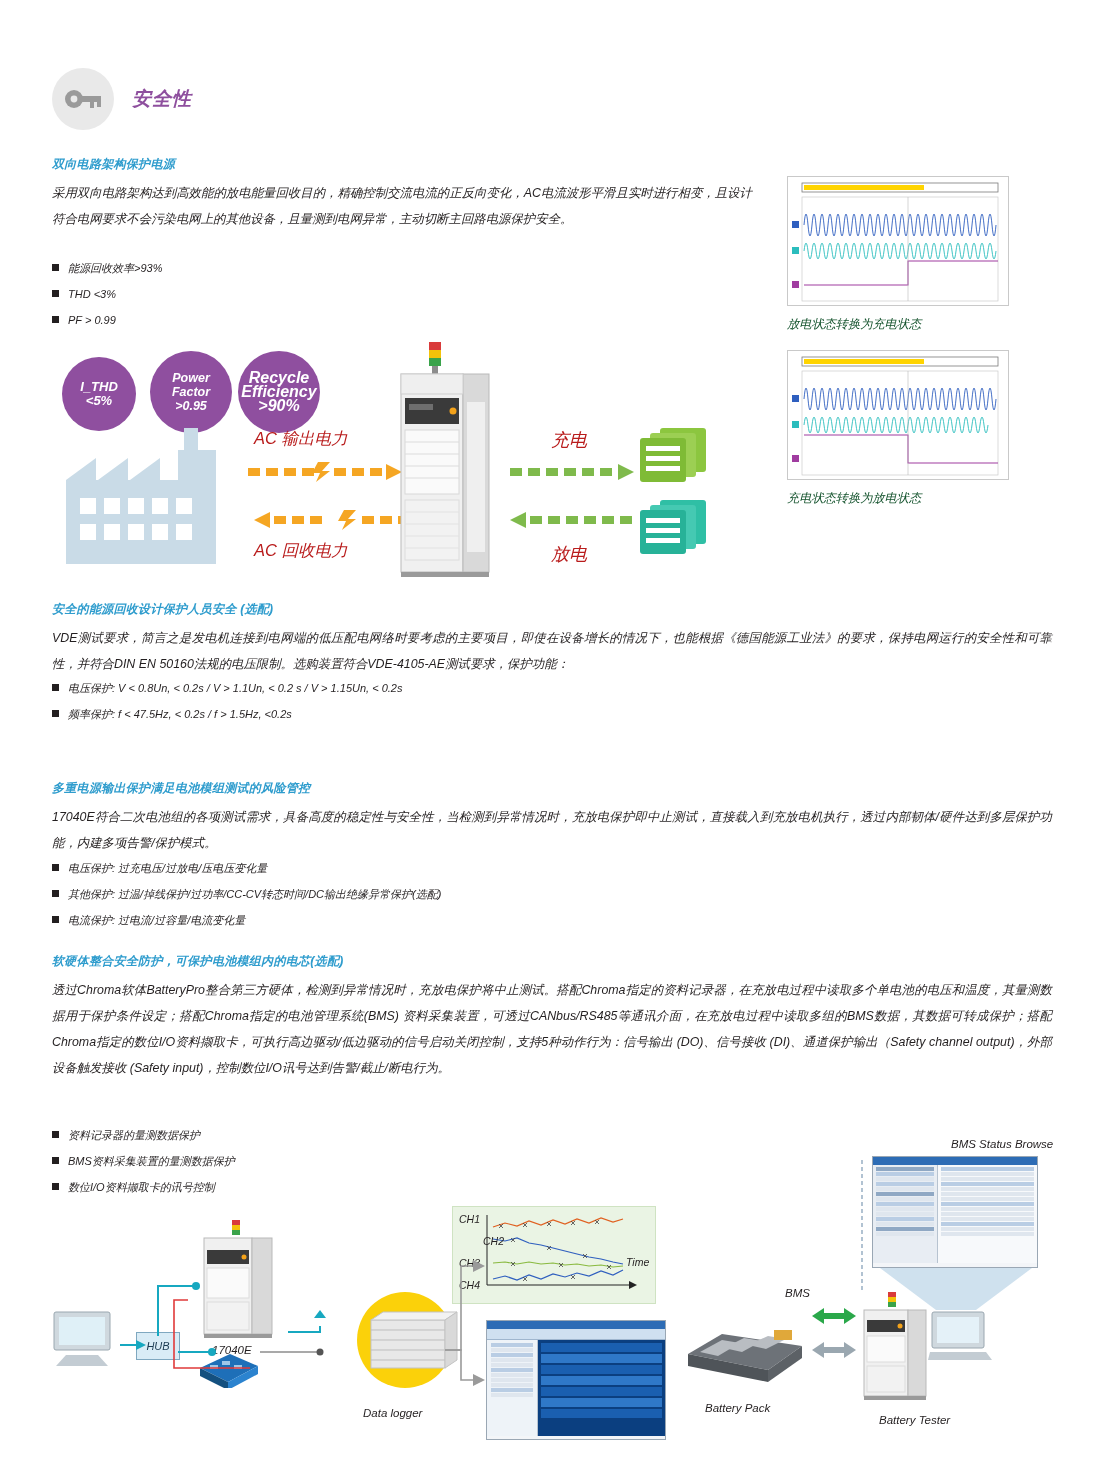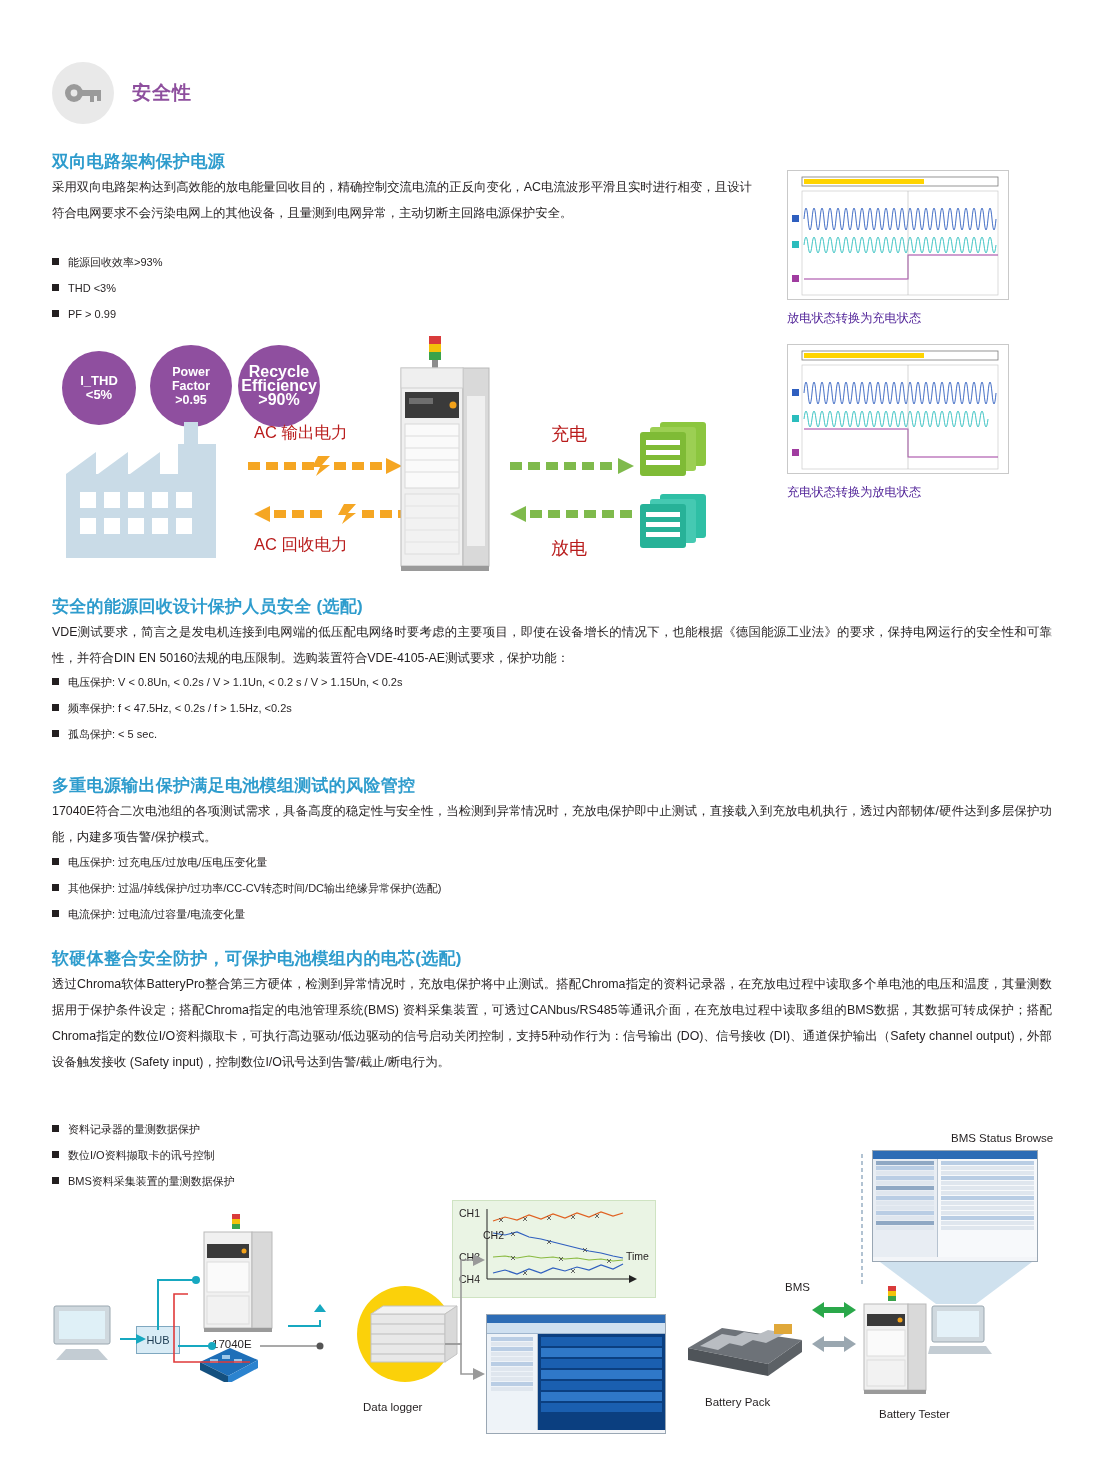--- a/index.html
+++ b/index.html
@@ -4,51 +4,51 @@
 <style>
   html,body{margin:0;padding:0;}
   body{
     width:1102px;height:1470px;
     background:#ffffff;
     font-family:"Liberation Sans","DejaVu Sans",sans-serif;
     color:#231f20;
     position:relative;
     overflow:hidden;
   }
-  .page{position:absolute;left:0;top:4px;width:1102px;height:1457px;}
+  .page{position:absolute;left:0;top:10px;width:1102px;height:1457px;font-style:italic;}
 
   
   .sec-head{position:absolute;left:52px;top:58px;display:flex;align-items:center;}
   .key-badge{
     width:62px;height:62px;border-radius:50%;background:#e9e9e9;
     display:flex;align-items:center;justify-content:center;
   }
   .key-badge svg{display:block;}
   .sec-title{
     margin-left:18px;font-size:19px;color:#8e4f9e;font-weight:bold;letter-spacing:1px;
   }
 
   
   .h2{
-    position:absolute;font-size:17px;color:#2e9ccd;font-weight:bold;letter-spacing:.3px;
+    position:absolute;font-size:12px;color:#2e9ccd;font-weight:bold;letter-spacing:.3px;
   }
   .para{
     position:absolute;font-size:12.4px;line-height:26px;color:#231f20;text-align:justify;
   }
   .bullets{position:absolute;}
   .bullet{font-size:11px;line-height:26px;display:flex;align-items:flex-start;}
   .bullet .sq{
     display:inline-block;width:7px;height:7px;background:#231f20;margin:9px 9px 0 0;flex:none;
   }
 
   
   .scope{
     position:absolute;border:1px solid #c9c9c9;background:#ffffff;box-sizing:border-box;
   }
-  .scope-cap{position:absolute;font-size:12.2px;color:#4c1d95;}
+  .scope-cap{position:absolute;font-size:12.2px;color:#14532d;}
 
   
   .circle{
     position:absolute;border-radius:50%;background:#8f4f9f;color:#fff;
     display:flex;align-items:center;justify-content:center;text-align:center;
     font-weight:bold;line-height:14px;
   }
   .circle span{display:block;padding:0 4px;}
 
   
@@ -289,24 +289,20 @@
 
   <div class="bullets" style="left:52px;top:665px;width:700px;">
     <div class="bullet">
         <span class="sq"></span>
         <span>电压保护: V &lt; 0.8Un, &lt; 0.2s / V &gt; 1.1Un, &lt; 0.2 s / V &gt; 1.15Un, &lt; 0.2s</span>
       </div>
     <div class="bullet">
         <span class="sq"></span>
         <span>频率保护: f &lt; 47.5Hz, &lt; 0.2s / f &gt; 1.5Hz, &lt;0.2s</span>
       </div>
-    <div class="bullet">
-        <span class="sq"></span>
-        <span>孤岛保护: &lt; 5 sec.</span>
-      </div>
   </div>
 
   <div class="h2" style="left:52px;top:770px;width:900px;">多重电源输出保护满足电池模组测试的风险管控</div>
   <div class="para" style="left:52px;top:794px;width:1000px;">17040E符合二次电池组的各项测试需求，具备高度的稳定性与安全性，当检测到异常情况时，充放电保护即中止测试，直接载入到充放电机执行，透过内部韧体/硬件达到多层保护功能，内建多项告警/保护模式。</div>
 
   <div class="bullets" style="left:52px;top:845px;width:700px;">
     <div class="bullet">
         <span class="sq"></span>
         <span>电压保护: 过充电压/过放电/压电压变化量</span>
       </div>
@@ -323,25 +319,25 @@
   <div class="h2" style="left:52px;top:943px;width:900px;">软硬体整合安全防护，可保护电池模组内的电芯(选配)</div>
   <div class="para" style="left:52px;top:967px;width:1000px;">透过Chroma软体BatteryPro整合第三方硬体，检测到异常情况时，充放电保护将中止测试。搭配Chroma指定的资料记录器，在充放电过程中读取多个单电池的电压和温度，其量测数据用于保护条件设定；搭配Chroma指定的电池管理系统(BMS) 资料采集装置，可透过CANbus/RS485等通讯介面，在充放电过程中读取多组的BMS数据，其数据可转成保护；搭配Chroma指定的数位I/O资料撷取卡，可执行高边驱动/低边驱动的信号启动关闭控制，支持5种动作行为：信号输出 (DO)、信号接收 (DI)、通道保护输出（Safety channel output)，外部设备触发接收 (Safety input)，控制数位I/O讯号达到告警/截止/断电行为。</div>
 
   <div class="bullets" style="left:52px;top:1112px;width:700px;">
     <div class="bullet">
         <span class="sq"></span>
         <span>资料记录器的量测数据保护</span>
       </div>
     <div class="bullet">
         <span class="sq"></span>
+        <span>BMS资料采集装置的量测数据保护</span>
+      </div>
+    <div class="bullet">
+        <span class="sq"></span>
         <span>数位I/O资料撷取卡的讯号控制</span>
-      </div>
-    <div class="bullet">
-        <span class="sq"></span>
-        <span>BMS资料采集装置的量测数据保护</span>
       </div>
   </div>
 
   <div class="flabel" style="left:903px;top:1128px;padding-left:48px;">BMS Status Browse</div>
   <div class="screenshot" style="left:872px;top:1146px;width:166px;height:112px;">
     <div class="ss-title">&nbsp;</div>
     <div style="display:flex;height:98px;">
       <div style="width:62px;background:#e8edf3;border-right:1px solid #b7c3d0;padding:1px;">
         <div class="ss-row dark"></div>
           <div class="ss-row blue"></div>

